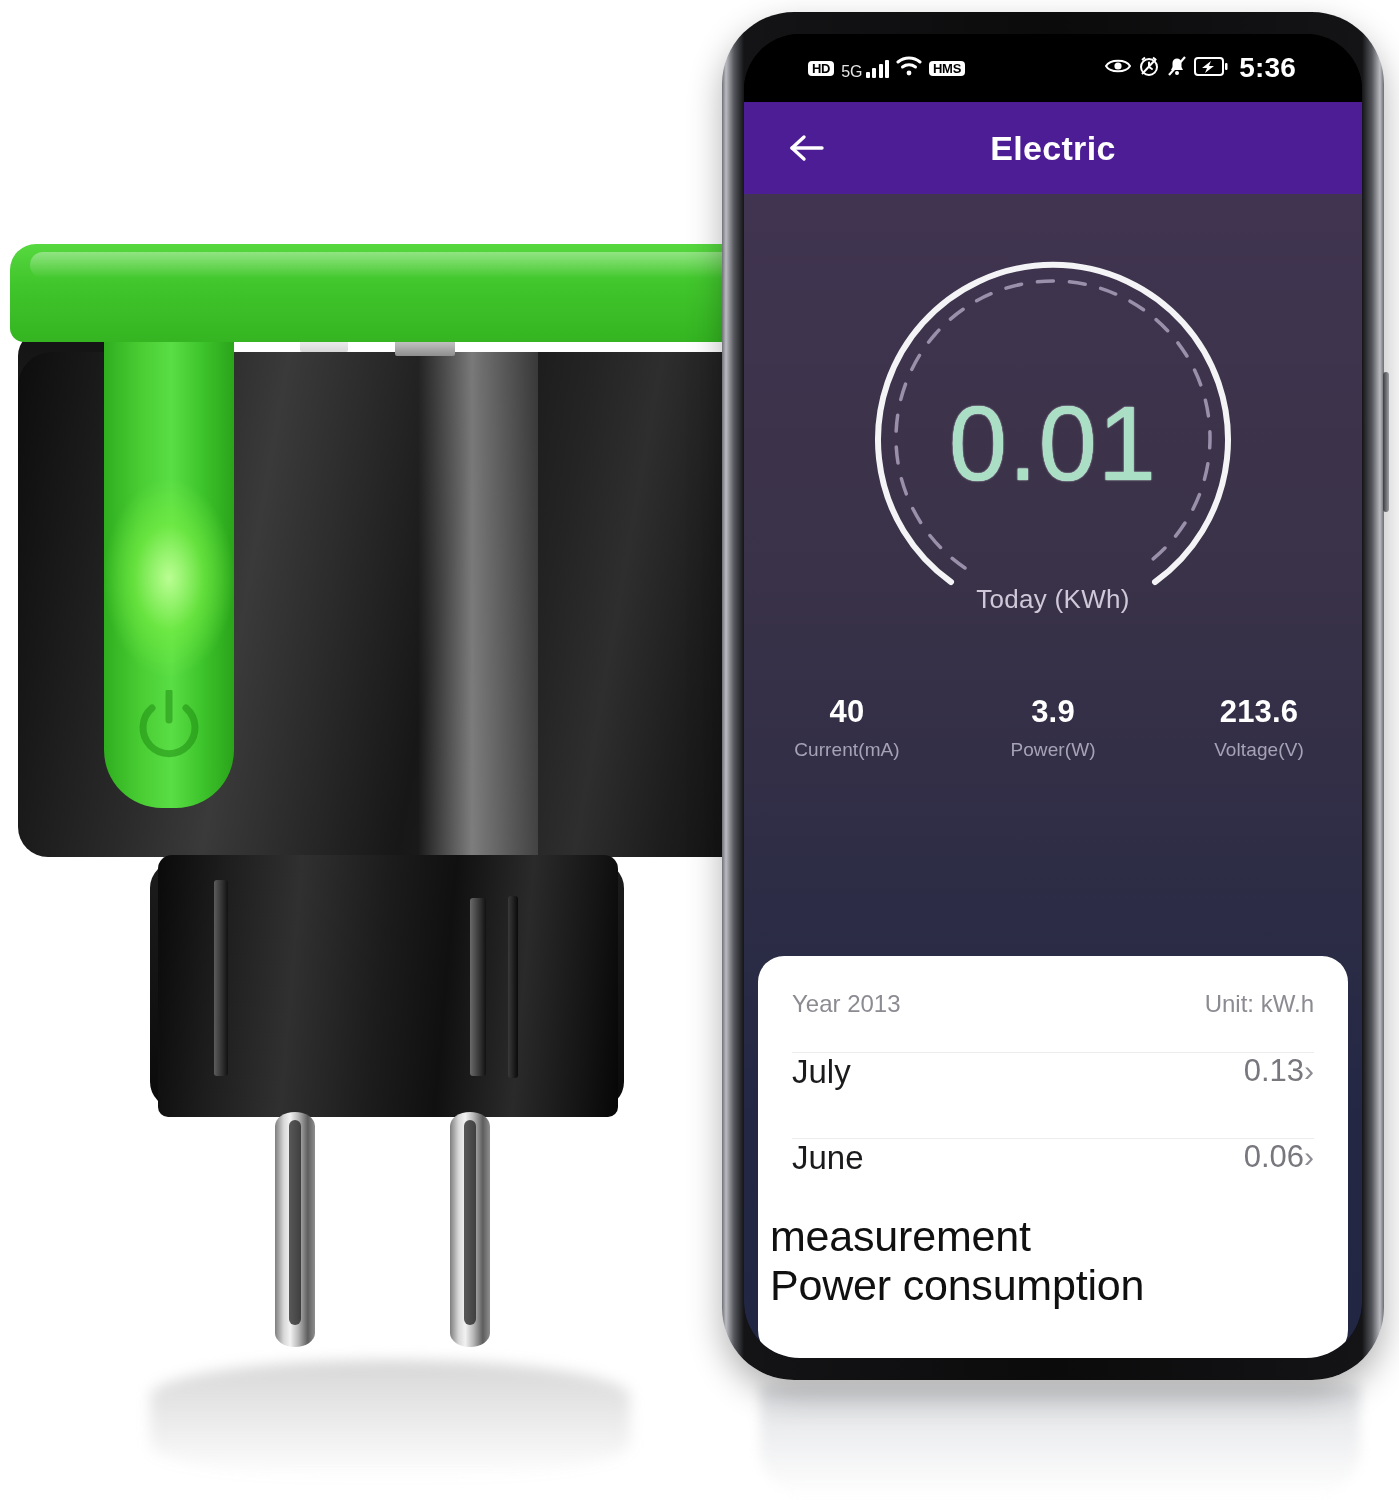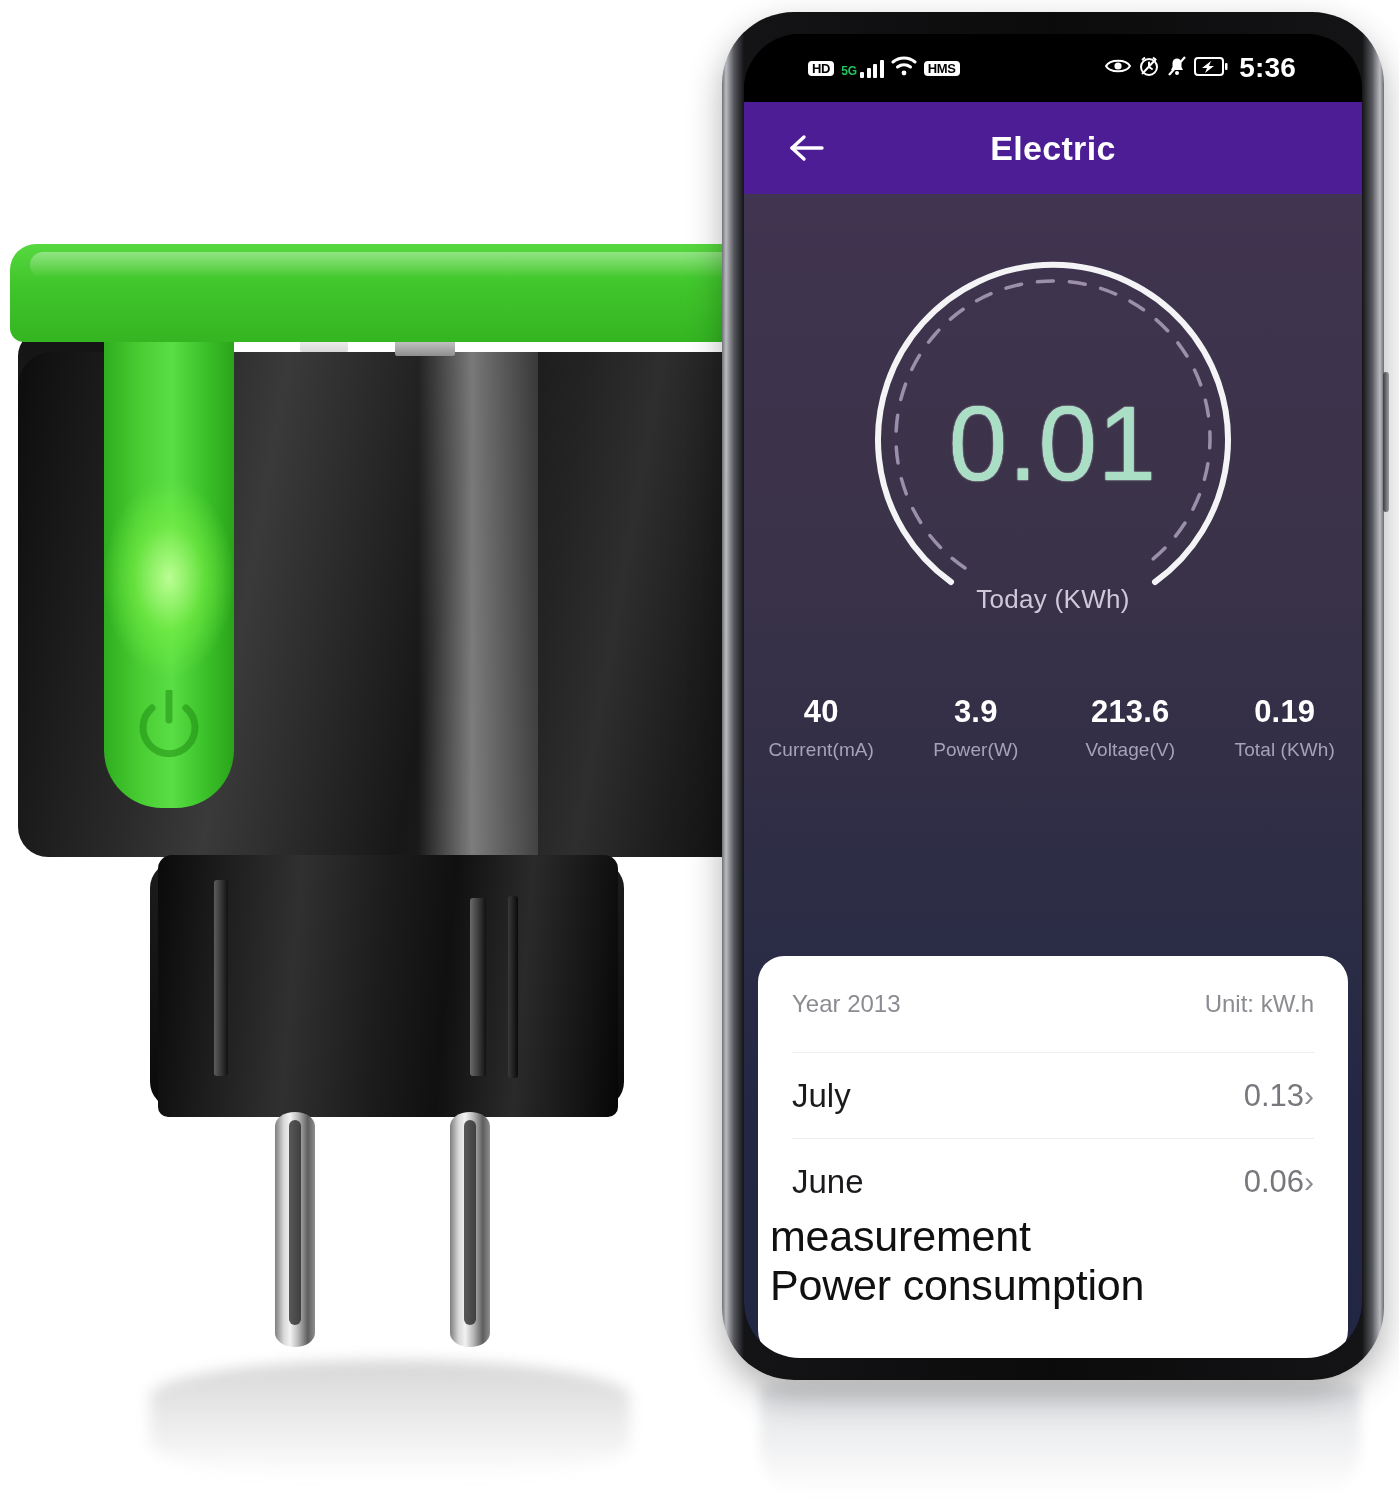--- a/index.html
+++ b/index.html
@@ -148,21 +148,21 @@
     display:flex; align-items:center; justify-content:space-between;
     padding:0 66px 0 64px;
   }
   .sb-left, .sb-right { display:flex; align-items:center; gap:7px; }
   .sb-badge {
     display:inline-flex; align-items:center; justify-content:center;
     background:#fff; color:#000; border-radius:4px;
     font-size:13px; font-weight:bold; padding:1px 4px; line-height:1;
     letter-spacing:-.3px;
   }
-  .sb-5g { color:#22c55e; font-size:12px; font-weight:bold; margin-right:-4px; align-self:flex-start; margin-top:8px; }
+  .sb-5g { color:#e5e5e5; font-size:16px; font-weight:normal; margin-right:-4px; align-self:flex-start; margin-top:8px; }
   .sb-time { color:#fff; font-size:28px; font-weight:bold; letter-spacing:.2px; margin-left:4px; }
   .bars { display:flex; align-items:flex-end; gap:2.5px; height:20px; }
   .bars i { width:4px; background:#fff; border-radius:1px; display:block; }
   .bars i:nth-child(1){height:6px;} .bars i:nth-child(2){height:10px;}
   .bars i:nth-child(3){height:14px;} .bars i:nth-child(4){height:18px;}
 
   
   .app-header {
     position:absolute; left:0; top:68px; width:100%; height:92px;
     background:#4c1d95;
@@ -216,21 +216,21 @@
     background:#ffffff;
     border-radius:26px 26px 30px 30px;
     padding:0 34px;
   }
   .card-head {
     display:flex; justify-content:space-between; align-items:center;
     height:96px;
     font-size:24px; color:#8b8b92;
   }
   .card-row {
-    display:flex; justify-content:space-between; align-items:center;
+    display:flex; justify-content:space-between; align-items:flex-start;
     height:86px;
     border-top:1px solid #ededf0;
   }
   .card-row:first-of-type { border-top:none; }
   .row-month { font-size:33px; color:#1b1b1e; }
   .row-right { display:flex; align-items:center; gap:0; }
   .row-val { font-size:31px; color:#77777d; }
   .chev { color:#8d8d94; font-size:30px; line-height:1; font-weight:400; }
 
   
@@ -370,24 +370,20 @@
           <div class="metric-lbl">Current(mA)</div>
         </div>
         <div class="metric">
           <div class="metric-val">3.9</div>
           <div class="metric-lbl">Power(W)</div>
         </div>
         <div class="metric">
           <div class="metric-val">213.6</div>
           <div class="metric-lbl">Voltage(V)</div>
         </div>
-        <div class="metric">
-          <div class="metric-val">0.19</div>
-          <div class="metric-lbl">Total (KWh)</div>
-        </div>
       </div>
 
       <div class="card">
         <div class="card-head">
           <span>Year 2013</span>
           <span>Unit: kW.h</span>
         </div>
         <div class="card-row">
           <span class="row-month">July</span>
           <span class="row-right">

